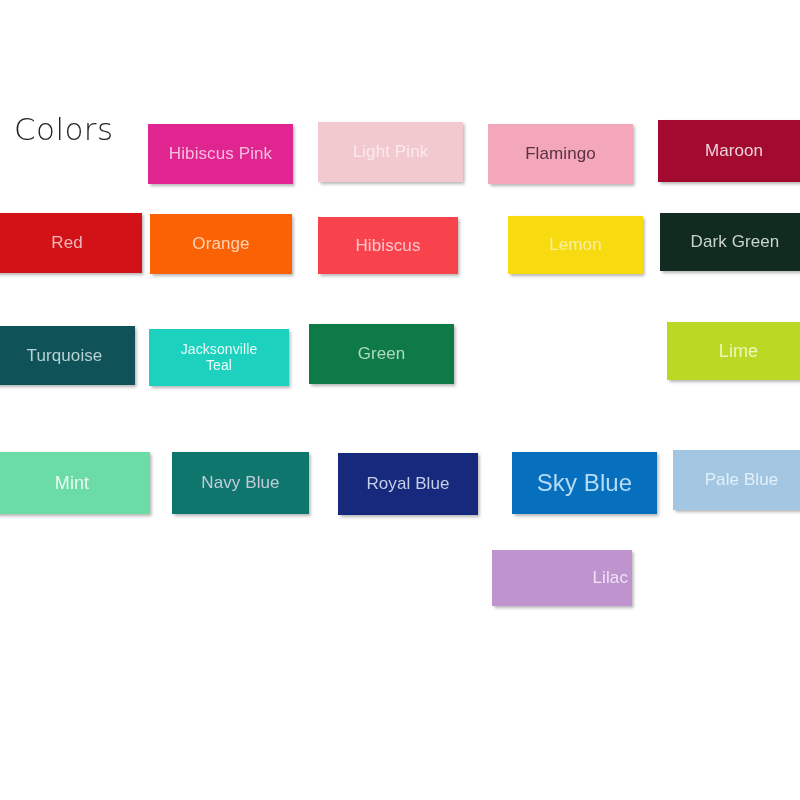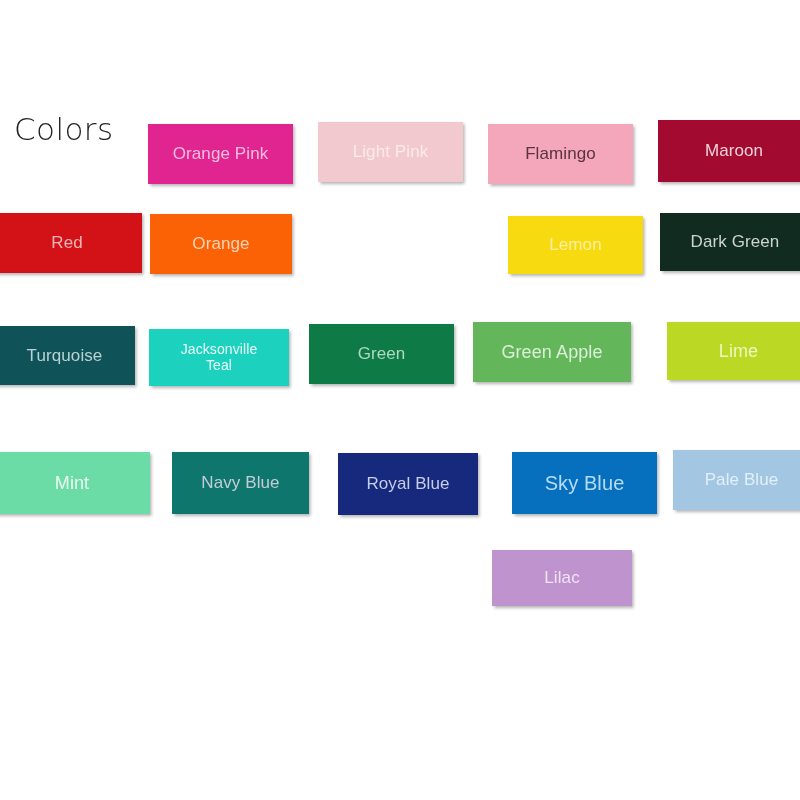--- a/index.html
+++ b/index.html
@@ -70,70 +70,70 @@
 
   <div id="page-title">Colors</div>
 
   <div class="swatch-row" id="row-0"></div>
   <div class="swatch-row" id="row-1"></div>
   <div class="swatch-row" id="row-2"></div>
   <div class="swatch-row" id="row-3"></div>
   <div class="swatch-row" id="row-4"></div>
 
 <div class="swatch" style="left: 148px; top: 124px; width: 145px; height: 60px; background: rgb(224, 37, 144);">
-      <span class="swatch-label" style="color: rgb(246, 190, 222); font-size: 17px;">Orange Pink</span>
+      <span class="swatch-label" style="color: rgb(246, 190, 222); font-size: 17px;">Hibiscus Pink</span>
     </div>
     <div class="swatch" style="left: 318px; top: 122px; width: 145px; height: 60px; background: rgb(242, 201, 206);">
       <span class="swatch-label" style="color: rgb(250, 234, 236); font-size: 17px;">Light Pink</span>
     </div>
     <div class="swatch" style="left: 488px; top: 124px; width: 145px; height: 60px; background: rgb(244, 167, 187);">
       <span class="swatch-label" style="color: rgb(91, 51, 64); font-size: 17px;">Flamingo</span>
     </div>
     <div class="swatch" style="left: 658px; top: 120px; width: 152px; height: 62px; background: rgb(163, 10, 48);">
       <span class="swatch-label" style="color: rgb(238, 211, 218); font-size: 17px;">Maroon</span>
     </div>
     <div class="swatch" style="left: -8px; top: 213px; width: 150px; height: 60px; background: rgb(211, 18, 23);">
       <span class="swatch-label" style="color: rgb(242, 182, 184); font-size: 17px;">Red</span>
     </div>
     <div class="swatch" style="left: 150px; top: 214px; width: 142px; height: 60px; background: rgb(251, 97, 5);">
       <span class="swatch-label" style="color: rgb(255, 211, 181); font-size: 17px;">Orange</span>
+    </div>
+    <div class="swatch" style="left: 318px; top: 217px; width: 140px; height: 57px; background: rgb(249, 67, 76);">
+      <span class="swatch-label" style="color: rgb(251, 198, 202); font-size: 17px;">Hibiscus</span>
     </div>
     <div class="swatch" style="left: 508px; top: 216px; width: 135px; height: 58px; background: rgb(247, 218, 16);">
       <span class="swatch-label" style="color: rgb(251, 240, 160); font-size: 17px;">Lemon</span>
     </div>
     <div class="swatch" style="left: 660px; top: 213px; width: 150px; height: 58px; background: rgb(18, 43, 32);">
       <span class="swatch-label" style="color: rgb(201, 214, 207); font-size: 17px;">Dark Green</span>
     </div>
     <div class="swatch" style="left: -6px; top: 326px; width: 141px; height: 59px; background: rgb(15, 82, 87);">
       <span class="swatch-label" style="color: rgb(184, 211, 212); font-size: 17px;">Turquoise</span>
     </div>
     <div class="swatch" style="left: 149px; top: 329px; width: 140px; height: 57px; background: rgb(28, 210, 190);">
       <span class="swatch-label" style="color: rgb(234, 251, 248); font-size: 14px;">Jacksonville
 Teal</span>
     </div>
     <div class="swatch" style="left: 309px; top: 324px; width: 145px; height: 60px; background: rgb(14, 122, 69);">
       <span class="swatch-label" style="color: rgb(175, 217, 193); font-size: 17px;">Green</span>
     </div>
-    <div class="swatch" style="left: 473px; top: 322px; width: 158px; height: 60px; background: rgb(99, 182, 90);">
-      <span class="swatch-label" style="color: rgb(220, 240, 217); font-size: 18px;">Green Apple</span>
-    </div>
     <div class="swatch" style="left: 667px; top: 322px; width: 143px; height: 58px; background: rgb(187, 217, 36);">
       <span class="swatch-label" style="color: rgb(238, 247, 192); font-size: 18px;">Lime</span>
     </div>
     <div class="swatch" style="left: -6px; top: 452px; width: 156px; height: 62px; background: rgb(107, 220, 165);">
       <span class="swatch-label" style="color: rgb(235, 251, 242); font-size: 18px;">Mint</span>
     </div>
     <div class="swatch" style="left: 172px; top: 452px; width: 137px; height: 62px; background: #0f766e;">
       <span class="swatch-label" style="color: rgb(196, 204, 218); font-size: 17px;">Navy Blue</span>
     </div>
     <div class="swatch" style="left: 338px; top: 453px; width: 140px; height: 62px; background: rgb(22, 41, 124);">
       <span class="swatch-label" style="color: rgb(198, 206, 234); font-size: 17px;">Royal Blue</span>
     </div>
     <div class="swatch" style="left: 512px; top: 452px; width: 145px; height: 62px; background: rgb(6, 112, 190);">
-      <span class="swatch-label" style="color: rgb(182, 220, 245); font-size: 20px;">Sky Blue</span>
+      <span class="swatch-label" style="color: rgb(182, 220, 245); font-size: 24px;">Sky Blue</span>
     </div>
     <div class="swatch" style="left: 673px; top: 450px; width: 137px; height: 60px; background: rgb(163, 199, 226);">
       <span class="swatch-label" style="color: rgb(227, 240, 249); font-size: 17px;">Pale Blue</span>
     </div>
-    <div class="swatch" style="left: 492px; top: 550px; width: 140px; height: 56px; background: rgb(190, 147, 206);">
+    <div class="swatch" style="left: 492px; top: 550px; width: 140px; height: 56px; background: rgb(190, 147, 206); justify-content: flex-end;">
       <span class="swatch-label" style="color: rgb(240, 227, 245); font-size: 17px;">Lilac</span>
     </div>
   </div>
 
 </body></html>

